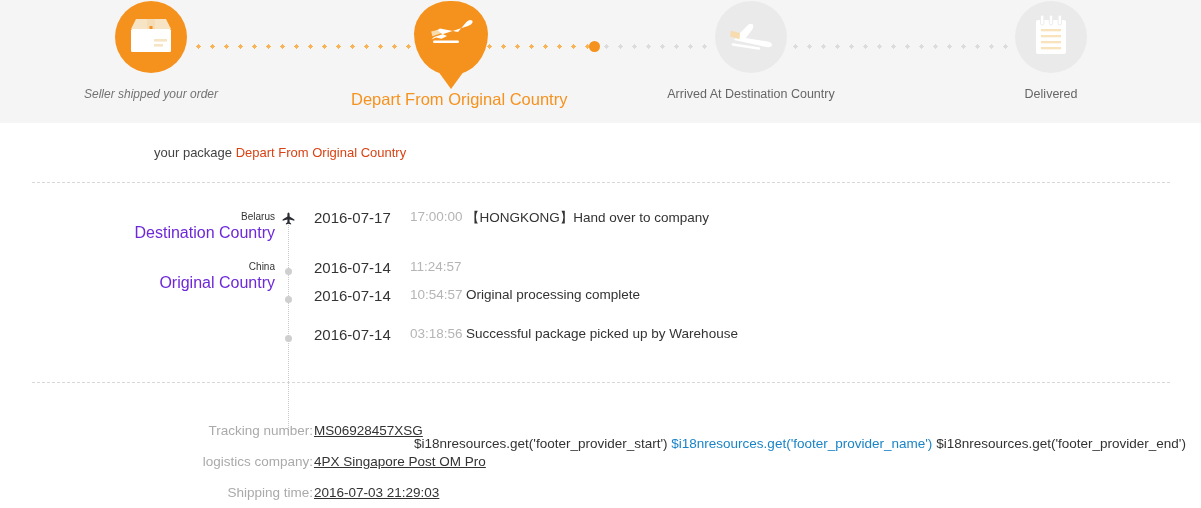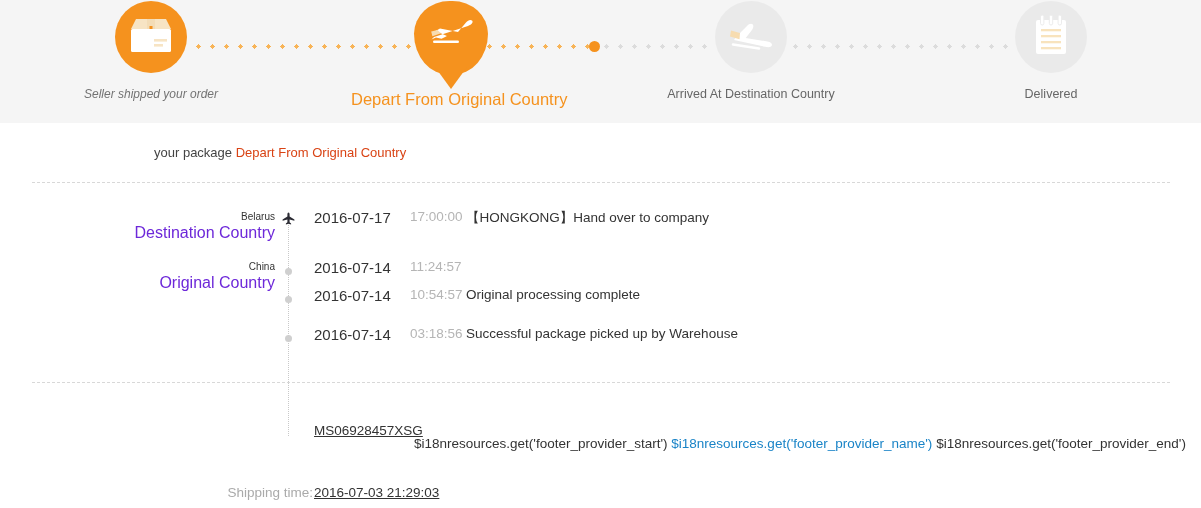--- a/index.html
+++ b/index.html
@@ -349,23 +349,26 @@
   <div id="footer-i18n">
     <span>$i18nresources.get('footer_provider_start')</span>
     <span class="lnk">$i18nresources.get('footer_provider_name')</span>
     <span>$i18nresources.get('footer_provider_end')</span>
   </div>
 
   <div class="hr-dashed" style="top:259px;"></div>
 
   <div id="summary">
     <div class="sum-row">
+      <div class="sum-key">Tracking number:</div>
       <div class="sum-val">MS06928457XSG</div>
     </div>
     <div class="sum-row">
+      <div class="sum-key">logistics company:</div>
+      <div class="sum-val">4PX Singapore Post OM Pro</div>
     </div>
     <div class="sum-row">
       <div class="sum-key">Shipping time:</div>
       <div class="sum-val">2016-07-03 21:29:03</div>
     </div>
   </div>
 
 </div>
 
 </body></html>

